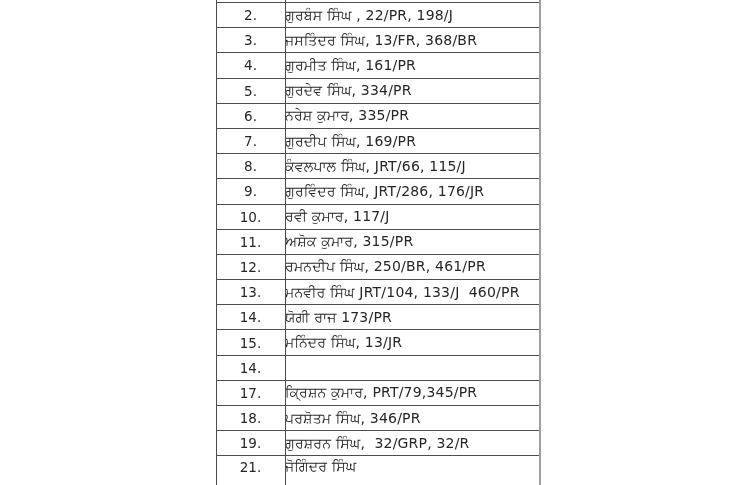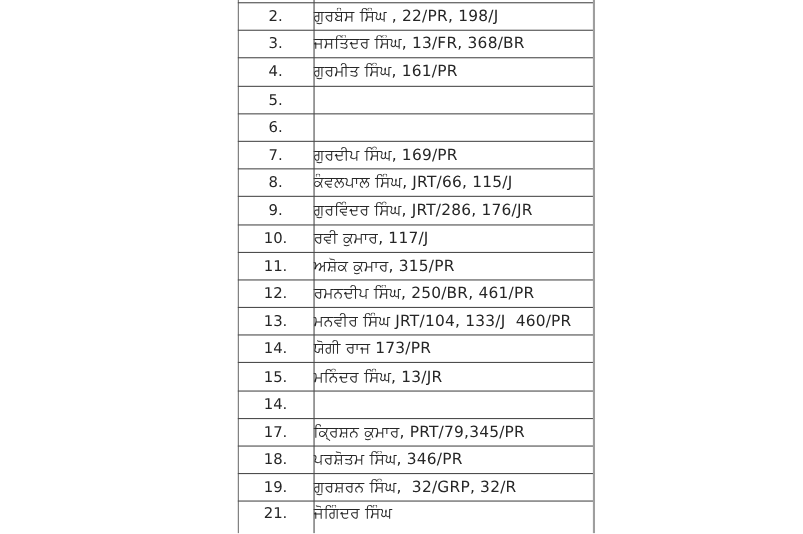--- a/index.html
+++ b/index.html
@@ -80,23 +80,25 @@
         <div class="row">
           <div class="cell num">3.</div>
           <div class="cell name">ਜਸਤਿੰਦਰ ਸਿੰਘ, 13/FR, 368/BR</div>
         </div>
         <div class="row">
           <div class="cell num">4.</div>
           <div class="cell name">ਗੁਰਮੀਤ ਸਿੰਘ, 161/PR</div>
         </div>
         <div class="row">
           <div class="cell num">5.</div>
+          <div class="cell name">ਗੁਰਦੇਵ ਸਿੰਘ, 334/PR</div>
         </div>
         <div class="row">
           <div class="cell num">6.</div>
+          <div class="cell name">ਨਰੇਸ਼ ਕੁਮਾਰ, 335/PR</div>
         </div>
         <div class="row">
           <div class="cell num">7.</div>
           <div class="cell name">ਗੁਰਦੀਪ ਸਿੰਘ, 169/PR</div>
         </div>
         <div class="row">
           <div class="cell num">8.</div>
           <div class="cell name">ਕੰਵਲਪਾਲ ਸਿੰਘ, JRT/66, 115/J</div>
         </div>
         <div class="row">

